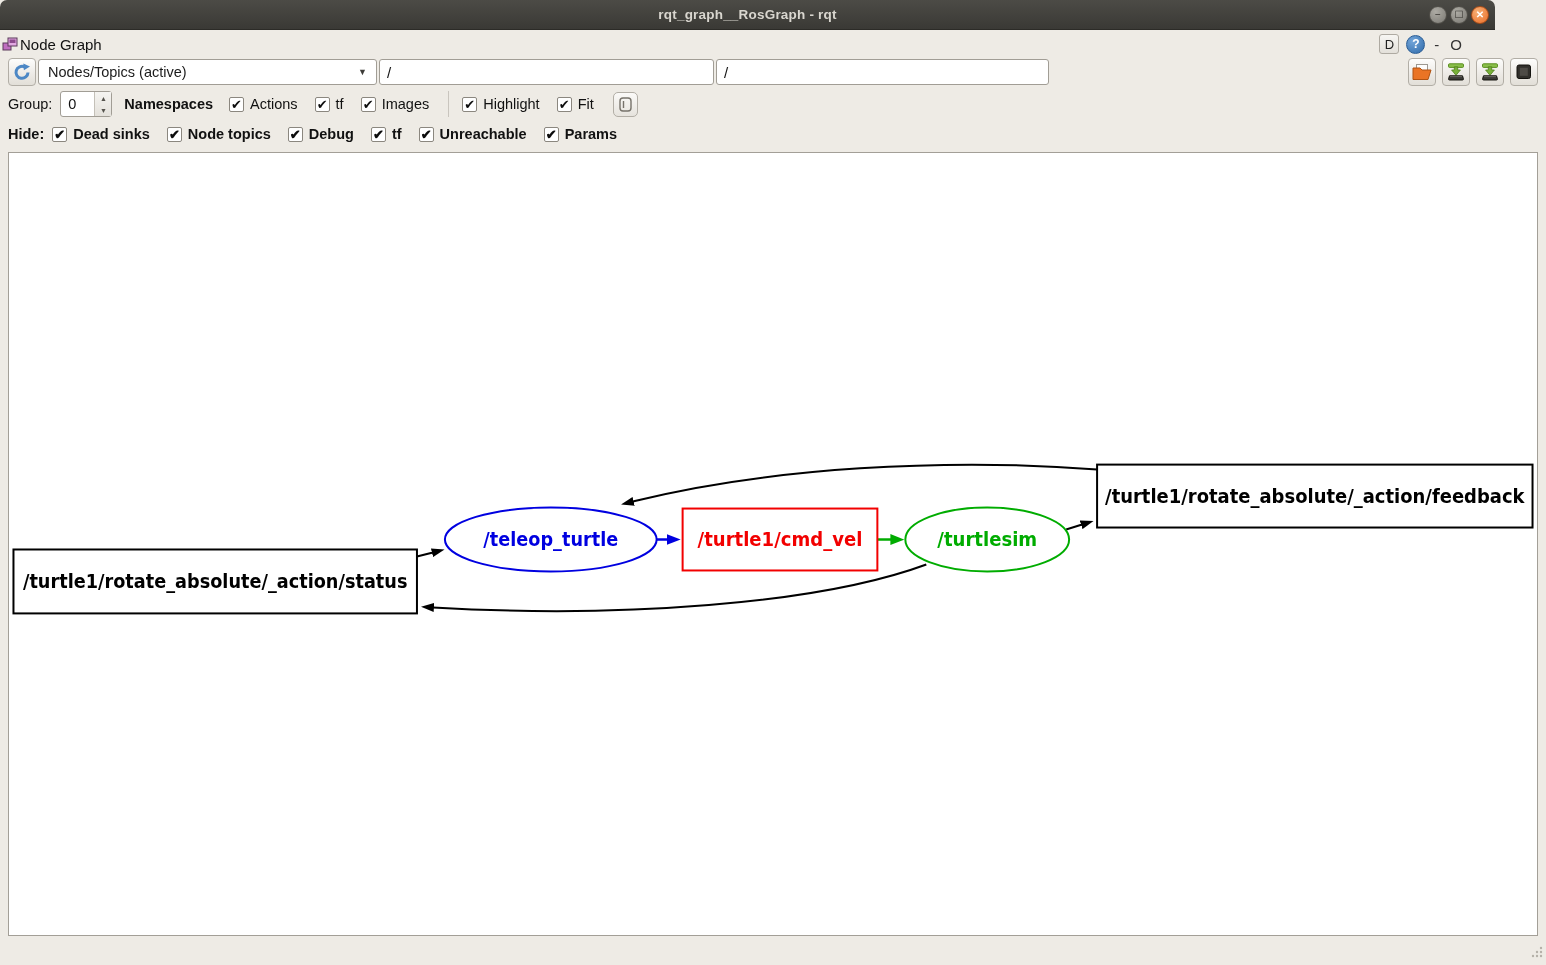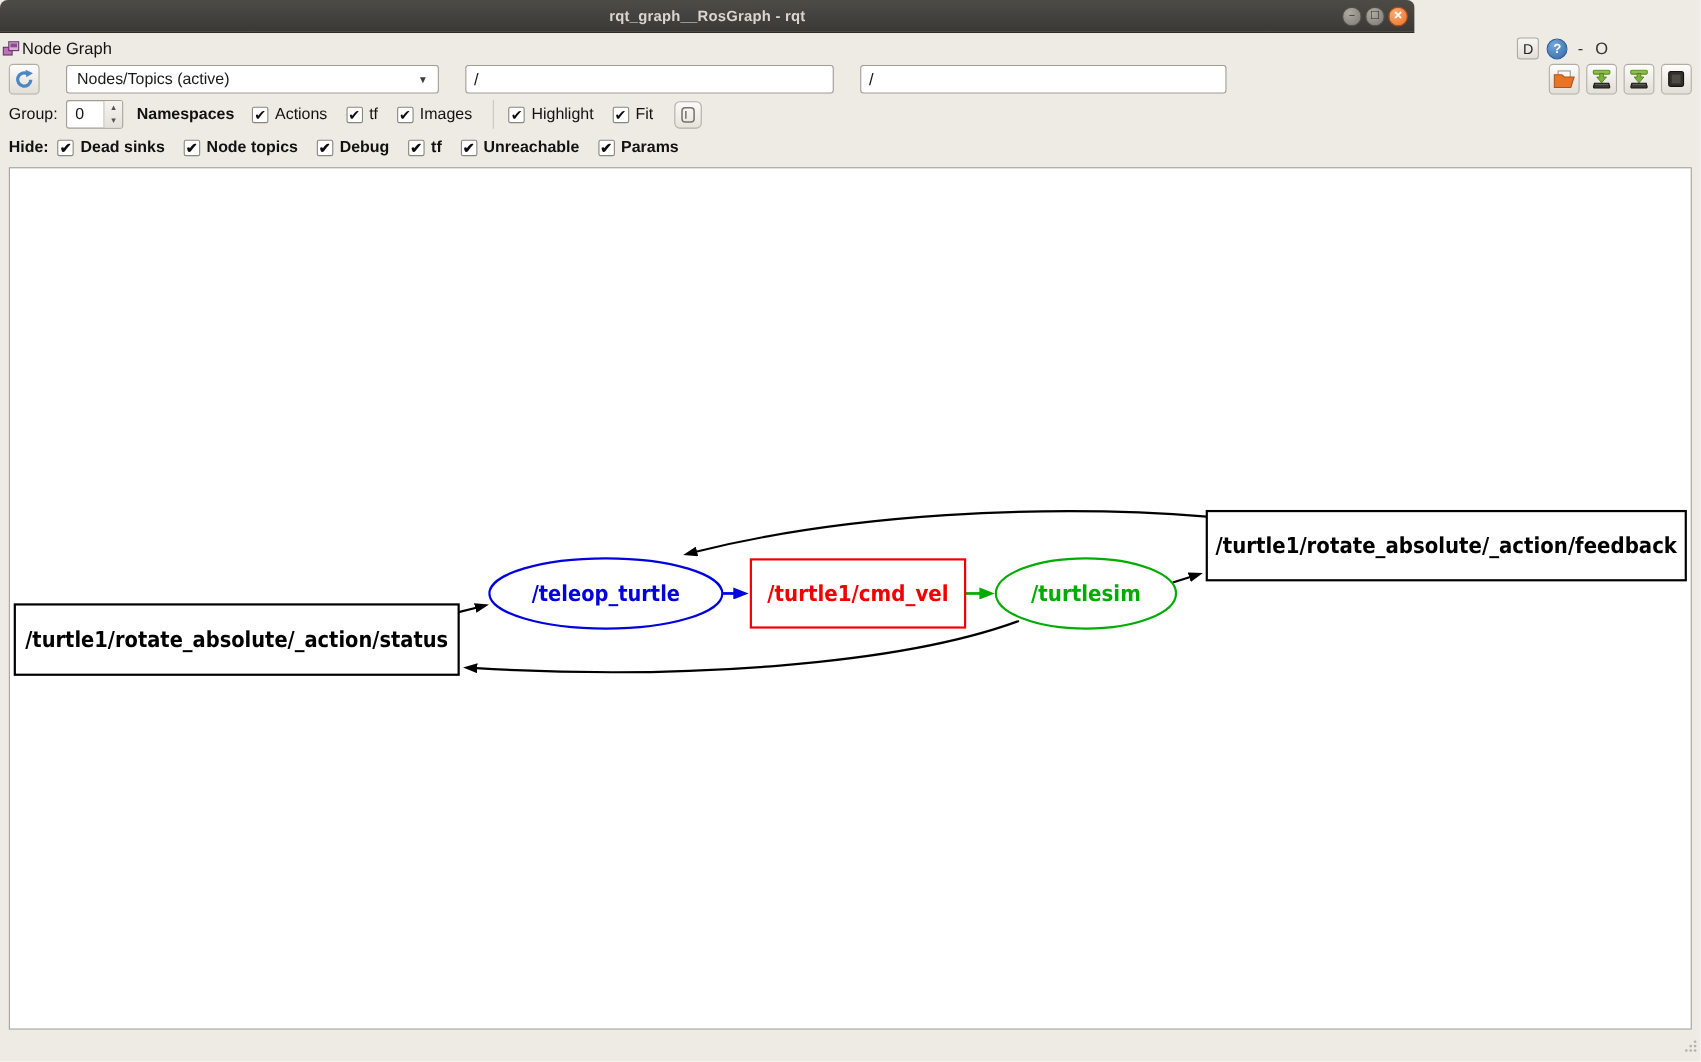--- a/index.html
+++ b/index.html
@@ -3,21 +3,21 @@
 <meta charset="utf-8">
 <style>
   * { box-sizing: border-box; }
   html,body { margin:0; padding:0; }
   body {
     width:1546px; height:965px; position:relative; overflow:hidden;
     background:#eeebe5; font-family:"Liberation Sans", sans-serif; color:#1a1a1a;
   }
   
   .titlebar {
-    position:absolute; left:0; top:0; width:1286px; height:30px;
+    position:absolute; left:0; top:0; width:1495px; height:30px;
     background:linear-gradient(#4c4b46,#3a3935);
     border-radius:7px 7px 0 0; border-bottom:1px solid #2c2b27;
     display:flex; align-items:center; justify-content:center;
   }
   .titlebar .title { color:#d9d6cf; font-size:13.5px; font-weight:bold; letter-spacing:.2px; }
   .winbtns { position:absolute; right:6px; top:6px; display:flex; gap:3px; }
   .wbtn {
     width:18px; height:18px; border-radius:50%;
     display:flex; align-items:center; justify-content:center;
     font-size:10px; line-height:1; color:#32302c;
@@ -44,21 +44,21 @@
   .helpbtn {
     width:19px; height:19px; border-radius:50%;
     background:radial-gradient(circle at 35% 30%, #74a6da, #2e6aa9);
     border:1px solid #2a5d95; color:#fff; font-weight:bold; font-size:12px;
     display:flex; align-items:center; justify-content:center;
   }
   .dtext { font-size:15px; color:#333; padding:0 2px; }
   
   .toolbar {
     position:absolute; left:8px; top:57px; width:1530px; height:30px;
-    display:flex; align-items:center; gap:24px;
+    display:flex; align-items:center; gap:2px;
   }
   .tbtn {
     width:28px; height:28px; flex:0 0 auto;
     border:1px solid #b2aea6; border-radius:4px;
     background:linear-gradient(#fdfdfc,#ebe8e3 65%,#e2dfd8);
     display:flex; align-items:center; justify-content:center;
   }
   .combo {
     width:339px; height:26px; background:#fff; border:1px solid #a19d95; border-radius:3px;
     display:flex; align-items:center; padding:0 9px; font-size:14.5px;

